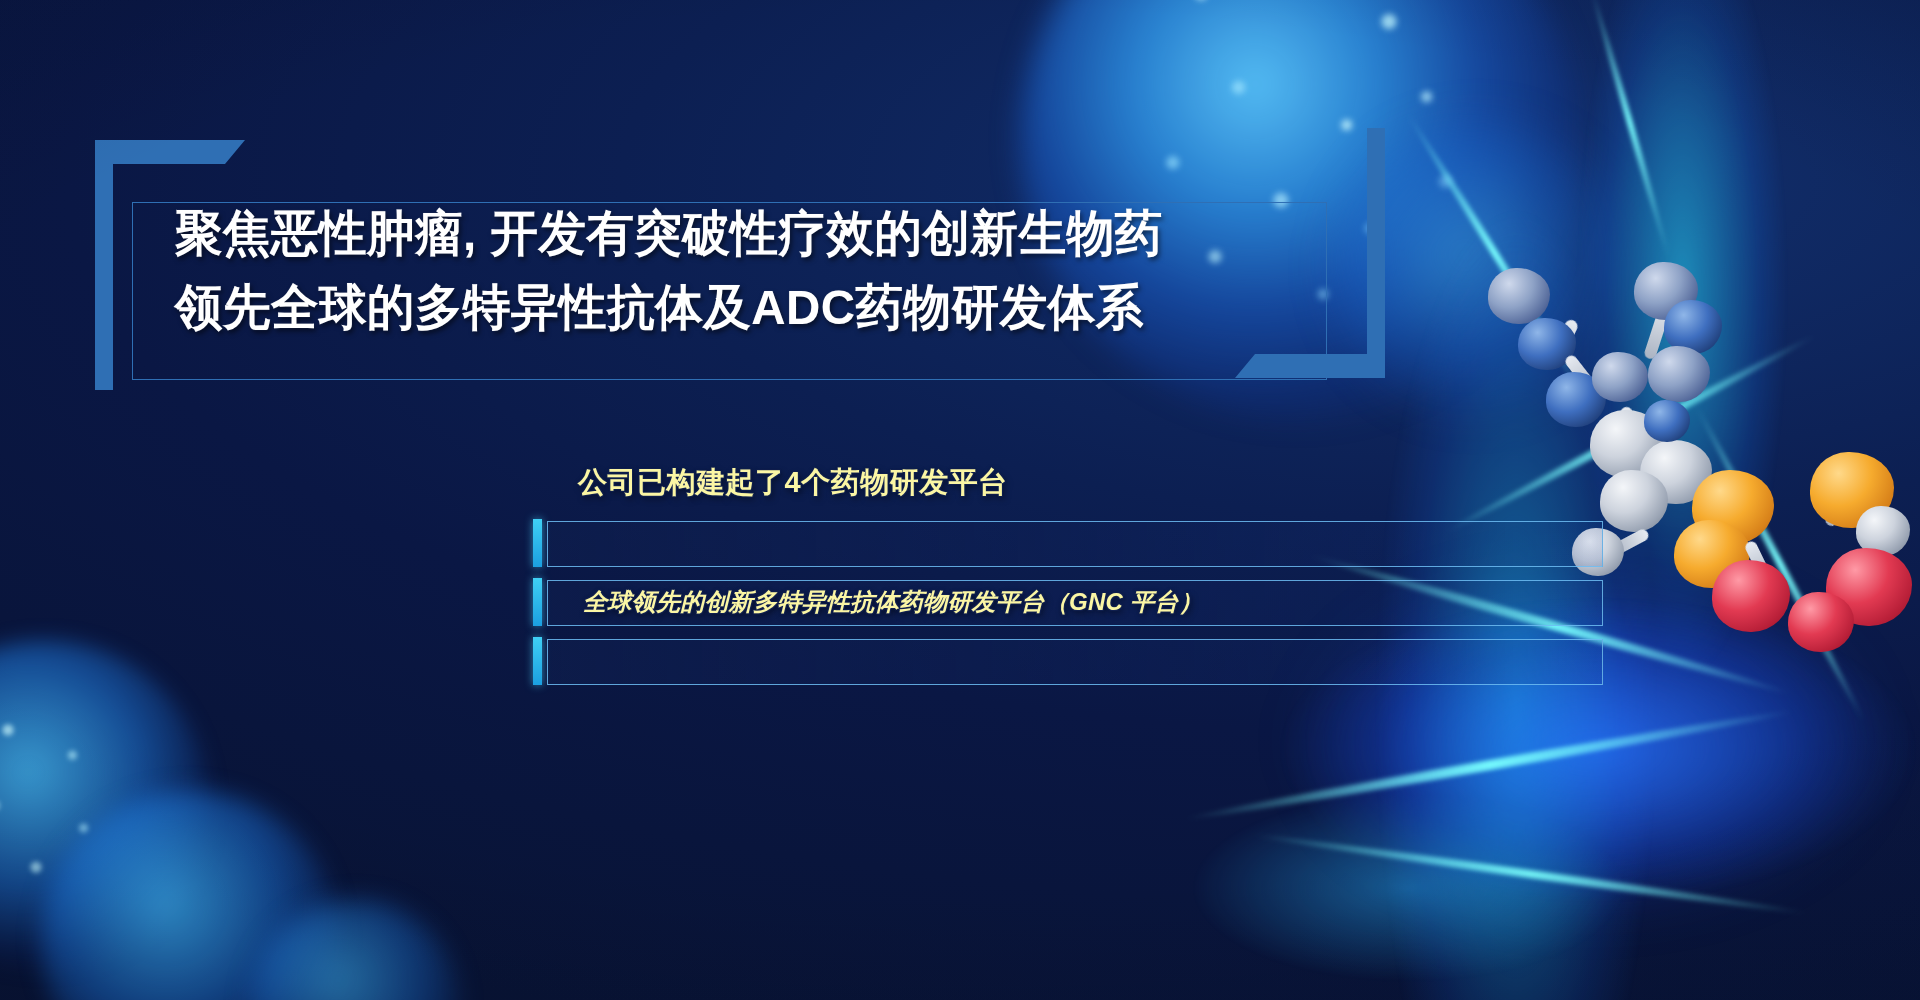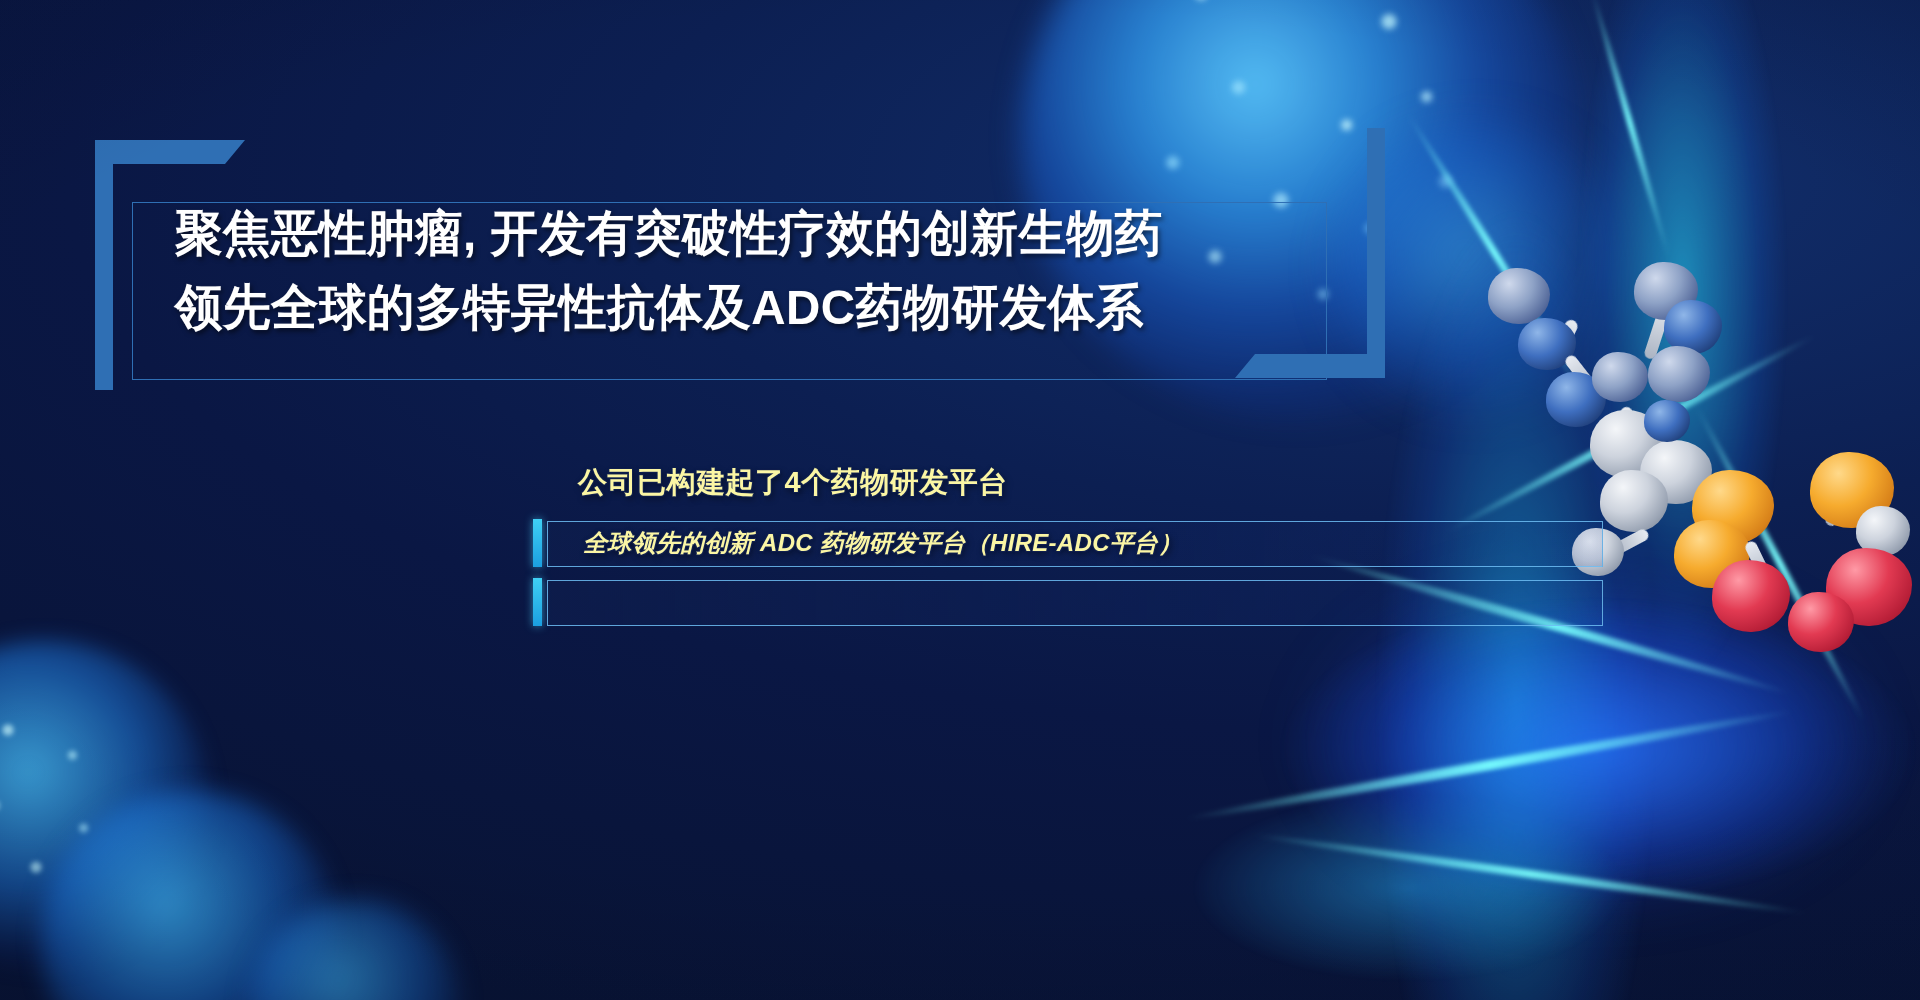--- a/index.html
+++ b/index.html
@@ -245,25 +245,29 @@
     <div class="hl-line">聚焦恶性肿瘤, 开发有突破性疗效的创新生物药</div>
     <div class="hl-line">领先全球的多特异性抗体及ADC药物研发体系</div>
   </div>
 
   <div class="platforms">
     <div class="pf-title">公司已构建起了4个药物研发平台</div>
 
     <div class="pf-row">
       <div class="pf-bar"></div>
       <div class="pf-box"></div>
-      <div class="pf-text">全球领先的创新 ADC 药物研发平台（HIRE-ADC平台）</div>
-    </div>
-
-
+    </div>
 
     <div class="pf-row">
       <div class="pf-bar"></div>
       <div class="pf-box"></div>
+      <div class="pf-text">全球领先的创新多特异性抗体药物研发平台（GNC 平台）</div>
+    </div>
+
+
+    <div class="pf-row">
+      <div class="pf-bar"></div>
+      <div class="pf-box"></div>
     </div>
   </div>
 
   <div class="vignette"></div>
 </div>
 
 </body></html>

